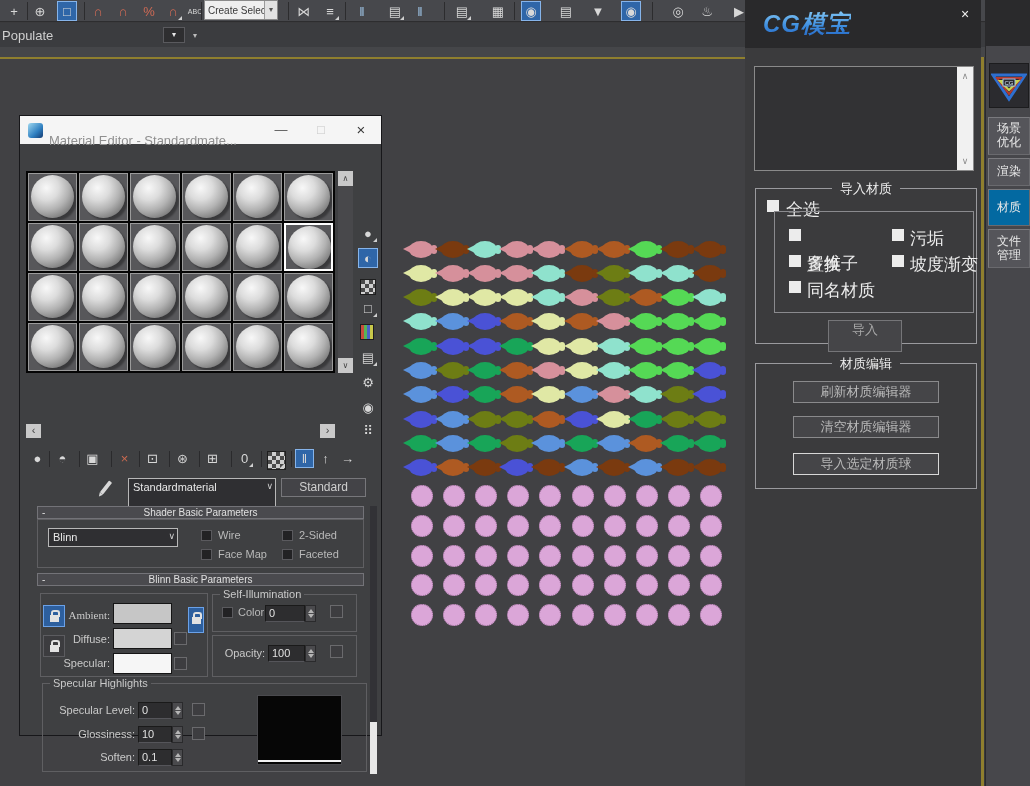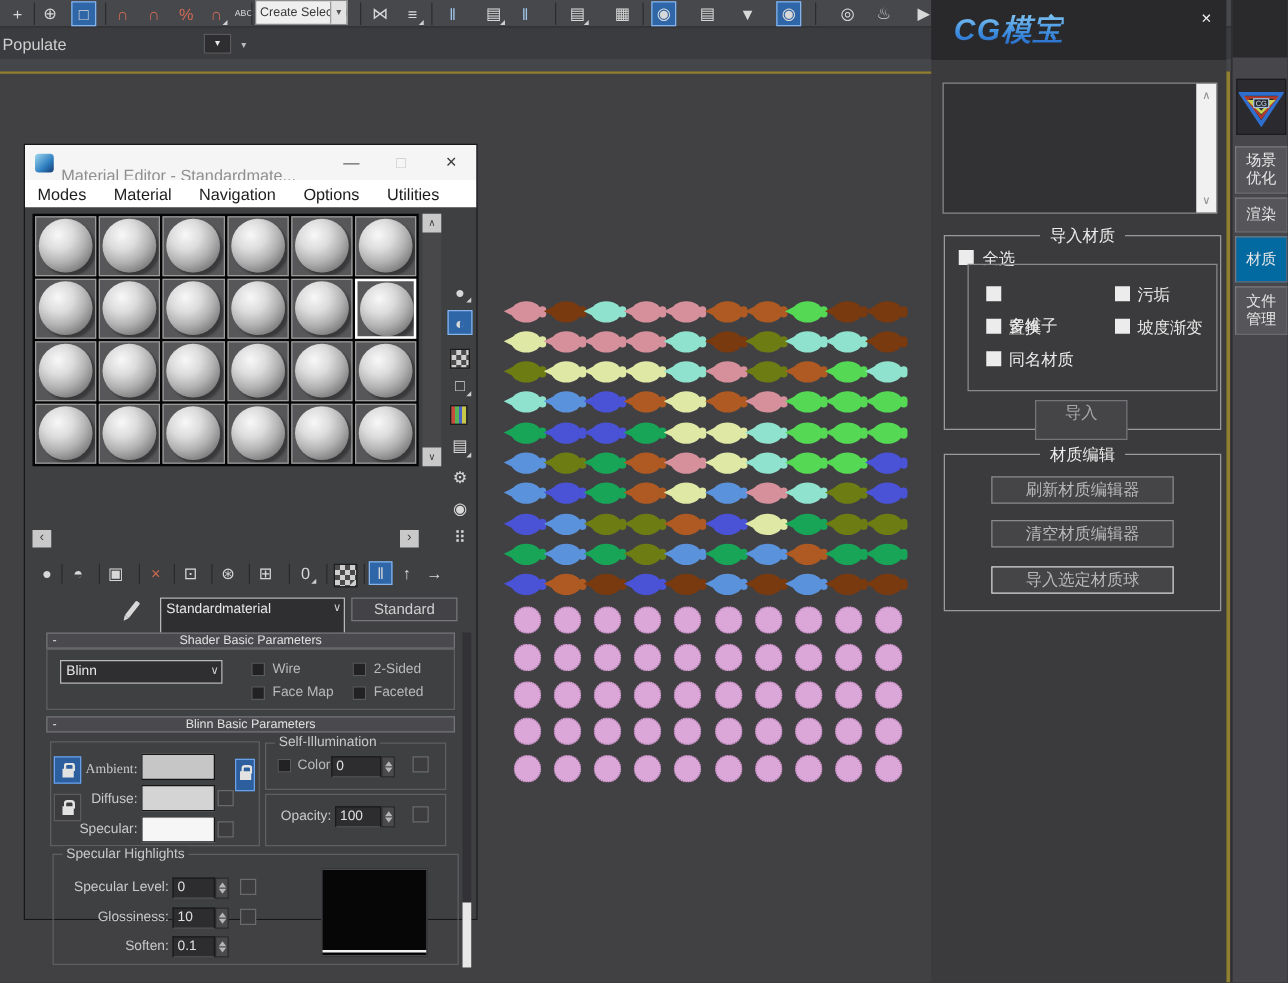--- a/index.html
+++ b/index.html
@@ -104,21 +104,21 @@
   #cg-head { position:absolute; left:0; top:0; width:100%; height:48px; background:#29292b; }
   #cg-logo { position:absolute; left:18px; top:8px; font-size:24px; font-weight:bold; font-style:italic; letter-spacing:1px;
              background:linear-gradient(180deg,#8ed0f8 0%,#3f8fe0 55%,#1f5fc0 100%); -webkit-background-clip:text; background-clip:text; color:transparent; }
   #cg-close { position:absolute; left:216px; top:6px; font-size:14px; color:#f0f0f0; }
   #cg-list { position:absolute; left:9px; top:66px; width:220px; height:105px; background:#323234; border:1px solid #8a8a8a; }
   #cg-list .lscroll { position:absolute; right:0; top:0; width:16px; height:100%; background:#f1f1f1; }
   #cg-list .lscroll .ch { position:absolute; left:0; width:16px; font-size:9px; color:#8a8a8a; text-align:center; }
   .cg-grp { position:absolute; border:1px solid #9a9a9e; }
   .cg-gt { position:absolute; top:-9px; left:50%; transform:translateX(-50%); background:#3b3b3d; padding:0 8px; font-size:13px; color:#ececec; white-space:nowrap; }
   .wcb { position:absolute; width:12px; height:12px; background:#ececec; }
-  .wlab { position:absolute; font-size:13px; color:#ececec; white-space:nowrap; }
+  .wlab { position:absolute; font-size:17px; color:#ececec; white-space:nowrap; }
   .cg-btn { position:absolute; background:#454548; border:1px solid #757578; color:#a8a8a8; font-size:13px; text-align:center; }
   .cg-btn2 { position:absolute; width:146px; height:22px; background:#454548; border:1px solid #8a8a8c; color:#b9b9b9; font-size:13px; text-align:center; line-height:20px; }
   .cg-btn2.lit { border-color:#d8d8d8; }
   #inner-box { position:absolute; left:18px; top:22px; width:200px; height:102px; border:1px solid #8a8a8e; }
 
   
   #tabstrip { position:absolute; left:985px; top:0; width:45px; height:786px; background:#47474b; border-left:1px solid #2a2a2c; }
   #tabstrip .topblock { position:absolute; left:0; top:0; width:45px; height:46px; background:#2a2a2c; }
   #tab-logo { position:absolute; left:3px; top:63px; width:40px; height:45px; background:#2b2b2f; border:1px solid #1c1c1e;
               display:flex; align-items:center; justify-content:center; }
@@ -332,27 +332,20 @@
   <div id="band"></div>
 
   <div id="me-win">
     <div id="me-title">
       <span class="me-ico"></span>
       <span class="ttl">Material Editor - Standardmate...</span>
       <span class="wbtn" style="right:85px;color:#555;">—</span>
       <span class="wbtn" style="right:45px;color:#c9c9c9;">□</span>
       <span class="wbtn" style="right:5px;color:#3a3a3a;font-size:15px;">×</span>
     </div>
-    <div id="me-menu">
-      <span>Modes</span>
-      <span>Material</span>
-      <span>Navigation</span>
-      <span>Options</span>
-      <span>Utilities</span>
-    </div>
 
     <div id="me-body">
       <div id="slots">
           <div class="slot">
             <div class="ball"></div>
           </div>
           <div class="slot">
             <div class="ball"></div>
           </div>
           <div class="slot">

